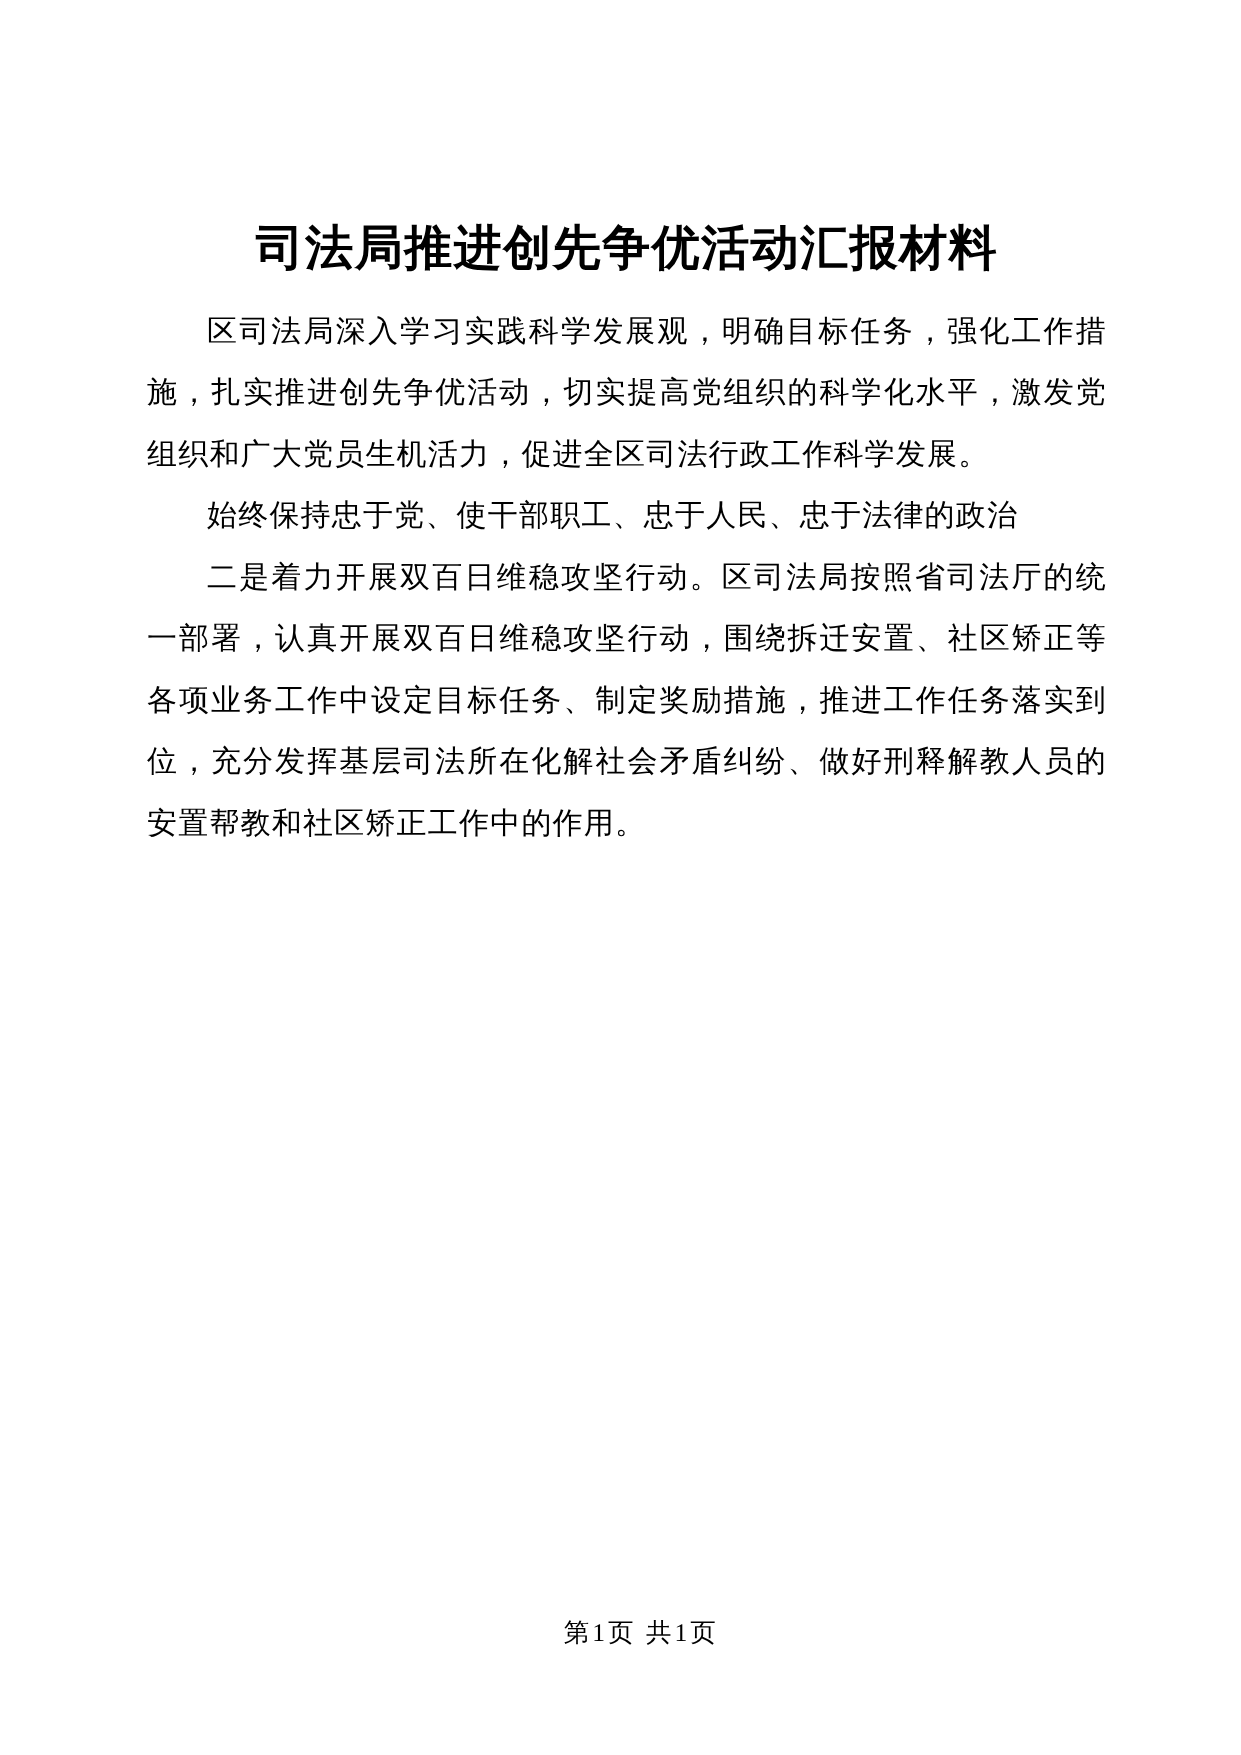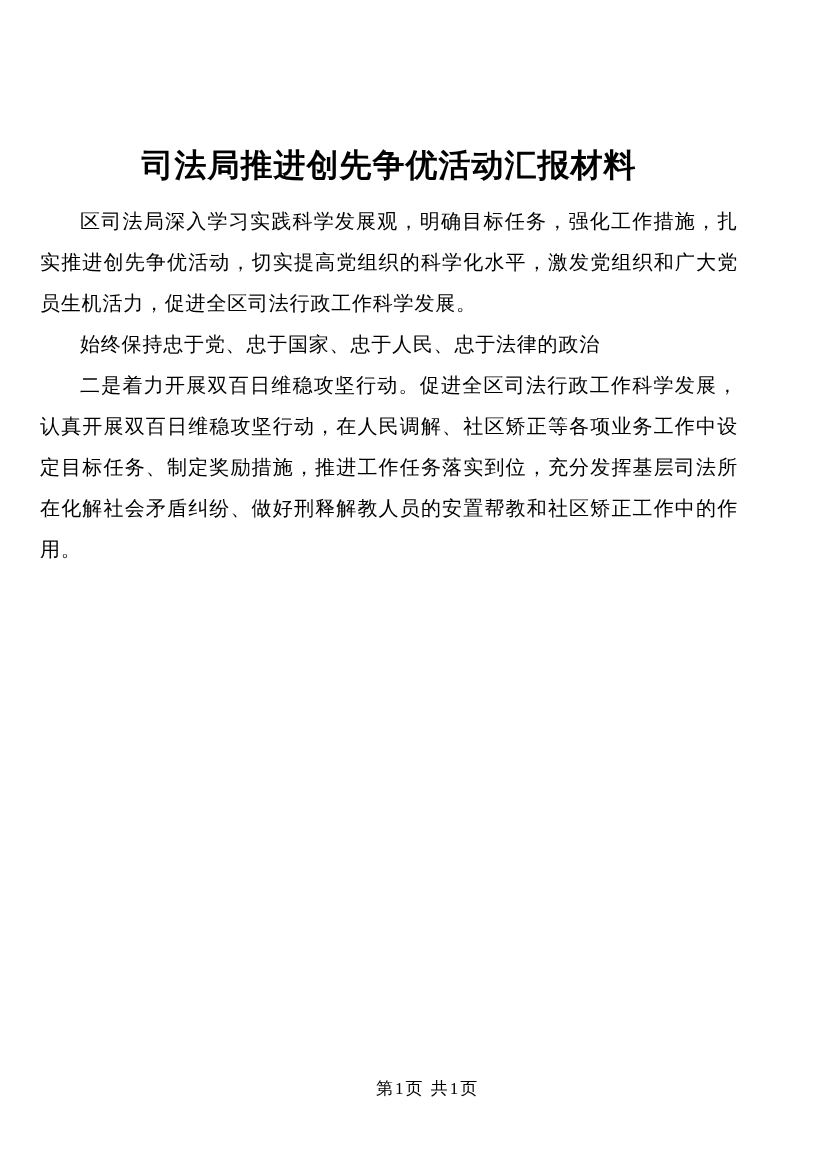--- a/index.html
+++ b/index.html
@@ -12,21 +12,21 @@
     width: 827px;
     height: 1170px;
     margin: 0 auto;
     background: #ffffff;
     color: #000000;
     font-family: "Liberation Serif", "DejaVu Serif", serif;
     overflow: hidden;
     box-sizing: border-box;
   }
   .content {
-    padding: 142px 89px 0 40px;
+    padding: 142px 89px 0 98px;
   }
   .doc-title {
     margin: 0 0 13px 0;
     font-size: 32px;
     line-height: 46px;
     font-weight: bold;
     text-align: center;
     letter-spacing: 1px;
     white-space: nowrap;
   }
@@ -51,20 +51,20 @@
   }
 </style>
 </head>
 <body>
 
 <div class="page">
   <div class="content">
     <h1 class="doc-title">司法局推进创先争优活动汇报材料</h1>
     <div class="doc-body">
         <p>区司法局深入学习实践科学发展观，明确目标任务，强化工作措施，扎实推进创先争优活动，切实提高党组织的科学化水平，激发党组织和广大党员生机活力，促进全区司法行政工作科学发展。</p>
-        <p>始终保持忠于党、忠于国家、忠于人民、忠于法律的政治</p>
-        <p>二是着力开展双百日维稳攻坚行动。促进全区司法行政工作科学发展，认真开展双百日维稳攻坚行动，在人民调解、社区矫正等各项业务工作中设定目标任务、制定奖励措施，推进工作任务落实到位，充分发挥基层司法所在化解社会矛盾纠纷、做好刑释解教人员的安置帮教和社区矫正工作中的作用。</p>
+        <p>始终保持忠于党、使干部职工、忠于人民、忠于法律的政治</p>
+        <p>二是着力开展双百日维稳攻坚行动。区司法局按照省司法厅的统一部署，认真开展双百日维稳攻坚行动，围绕拆迁安置、社区矫正等各项业务工作中设定目标任务、制定奖励措施，推进工作任务落实到位，充分发挥基层司法所在化解社会矛盾纠纷、做好刑释解教人员的安置帮教和社区矫正工作中的作用。</p>
       </div>
   </div>
   <div class="page-footer">
     <span>第1页 共1页</span>
   </div>
 </div>
 
 </body></html>

